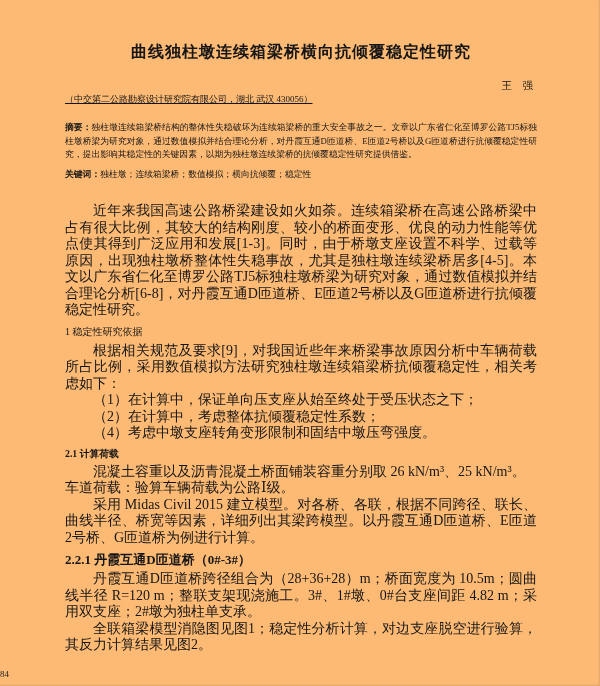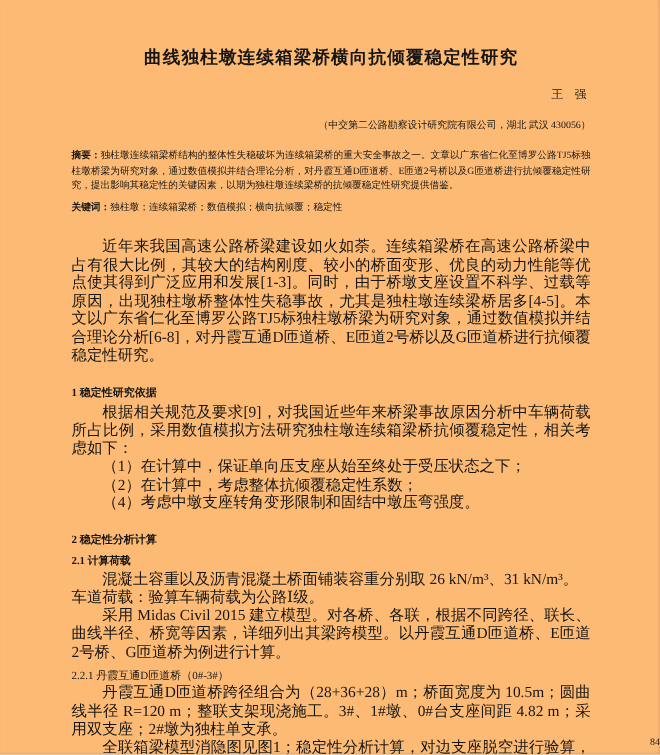--- a/index.html
+++ b/index.html
@@ -28,60 +28,61 @@
     letter-spacing: 1px;
   }
   .author {
     font-size: 10.5px;
     text-align: right;
     margin-top: 16px;
     letter-spacing: 4px;
   }
   .affiliation {
     font-size: 9px;
-    text-align: right;
-    margin-top: 14px;
+    text-align: left;
+    margin-top: 0;
+    text-decoration: underline;
   }
   .abstract {
     font-size: 8.8px;
     line-height: 13.5px;
     text-align: justify;
     margin: 15px 0 0 0;
   }
   .keywords { margin-top: 6px; }
   .blabel { font-weight: 700; }
   .body {
     font-size: 14px;
     line-height: 16.5px;
     text-align: justify;
     margin: 0;
   }
   .indent { text-indent: 2em; }
   .first-body { margin-top: 22px; }
   .h-sec {
     font-size: 10px;
-    font-weight: 700;
-    margin: 17px 0 4px 0;
+    font-weight: 400;
+    margin: 6px 0 4px 0;
   }
   .h-sub {
     font-size: 9.8px;
     font-weight: 700;
     margin: 6px 0 3px 0;
   }
   .h-sub3 {
-    font-size: 10px;
-    font-weight: 400;
+    font-size: 13px;
+    font-weight: 700;
     margin: 5px 0 2px 0;
   }
   .pagenum {
     position: absolute;
     bottom: 7px;
     left: 0;
     right: 0;
-    text-align: right;
+    text-align: left;
     font-size: 9px;
     color: #222;
   }
 </style>
 </head>
 <body>
 
 <div class="page">
 
   <h1 class="title">曲线独柱墩连续箱梁桥横向抗倾覆稳定性研究</h1>
@@ -97,25 +98,24 @@
   <p class="body indent first-body">近年来我国高速公路桥梁建设如火如荼。连续箱梁桥在高速公路桥梁中占有很大比例，其较大的结构刚度、较小的桥面变形、优良的动力性能等优点使其得到广泛应用和发展[1-3]。同时，由于桥墩支座设置不科学、过载等原因，出现独柱墩桥整体性失稳事故，尤其是独柱墩连续梁桥居多[4-5]。本文以广东省仁化至博罗公路TJ5标独柱墩桥梁为研究对象，通过数值模拟并结合理论分析[6-8]，对丹霞互通D匝道桥、E匝道2号桥以及G匝道桥进行抗倾覆稳定性研究。</p>
 
   <h2 class="h-sec">1 稳定性研究依据</h2>
 
   <p class="body indent">根据相关规范及要求[9]，对我国近些年来桥梁事故原因分析中车辆荷载所占比例，采用数值模拟方法研究独柱墩连续箱梁桥抗倾覆稳定性，相关考虑如下：</p>
 
   <p class="body indent">（1）在计算中，保证单向压支座从始至终处于受压状态之下；</p>
   <p class="body indent">（2）在计算中，考虑整体抗倾覆稳定性系数；</p>
   <p class="body indent">（4）考虑中墩支座转角变形限制和固结中墩压弯强度。</p>
 
-  <h2 class="h-sec">2 稳定性分析计算</h2>
 
   <h3 class="h-sub">2.1 计算荷载</h3>
 
-  <p class="body indent">混凝土容重以及沥青混凝土桥面铺装容重分别取 26 kN/m³、31 kN/m³。</p>
+  <p class="body indent">混凝土容重以及沥青混凝土桥面铺装容重分别取 26 kN/m³、25 kN/m³。</p>
   <p class="body">车道荷载：验算车辆荷载为公路Ⅰ级。</p>
 
 
   <p class="body indent">采用 Midas Civil 2015 建立模型。对各桥、各联，根据不同跨径、联长、曲线半径、桥宽等因素，详细列出其梁跨模型。以丹霞互通D匝道桥、E匝道2号桥、G匝道桥为例进行计算。</p>
 
   <h4 class="h-sub3">2.2.1 丹霞互通D匝道桥（0#-3#）</h4>
 
   <p class="body indent">丹霞互通D匝道桥跨径组合为（28+36+28）m；桥面宽度为 10.5m；圆曲线半径 R=120 m；整联支架现浇施工。3#、1#墩、0#台支座间距 4.82 m；采用双支座；2#墩为独柱单支承。</p>
   <p class="body indent">全联箱梁模型消隐图见图1；稳定性分析计算，对边支座脱空进行验算，其反力计算结果见图2。</p>
 

